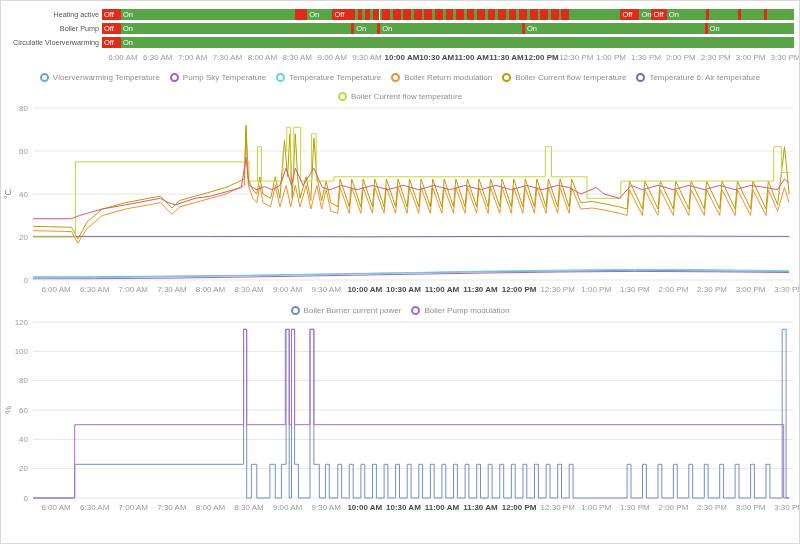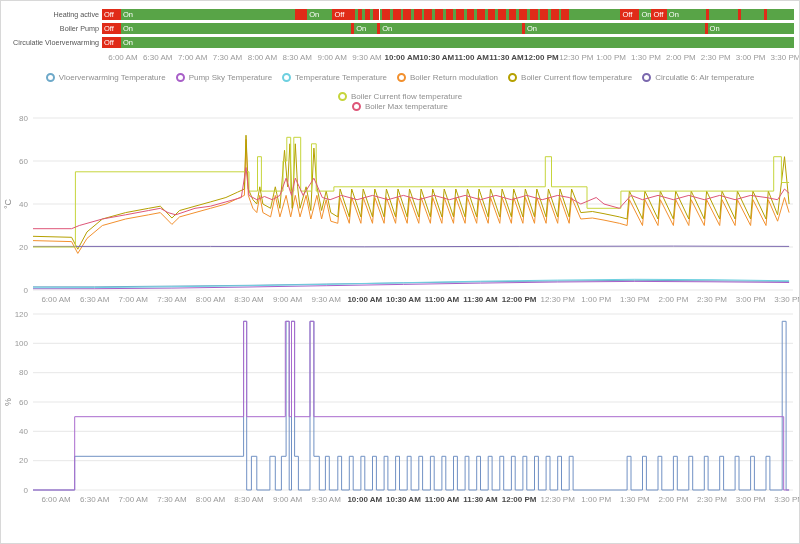--- a/index.html
+++ b/index.html
@@ -160,31 +160,25 @@
         <span class="legend-item">
           <span class="legend-dot" style="border-color: rgb(242, 144, 46);"></span>
           <span>Boiler Return modulation</span>
         </span>
         <span class="legend-item">
           <span class="legend-dot" style="border-color: rgb(181, 160, 0);"></span>
           <span>Boiler Current flow temperature</span>
         </span>
         <span class="legend-item">
           <span class="legend-dot" style="border-color: rgb(123, 104, 174);"></span>
-          <span>Circulatie 6: Air temperature</span>
+          <span>Temperature 6: Air temperature</span>
         </span>
         <span class="legend-item">
           <span class="legend-dot" style="border-color: rgb(198, 213, 60);"></span>
           <span>Boiler Current flow temperature</span>
-        </span>
-      </div>
-      <div class="legend-row">
-        <span class="legend-item">
-          <span class="legend-dot" style="border-color: rgb(222, 86, 120);"></span>
-          <span>Boiler Max temperature</span>
         </span>
       </div>
     </div>
 
   <svg id="temp-svg" width="800" height="196">
       <line x1="32" y1="178.0" x2="792" y2="178.0" stroke="#e7e7e7" stroke-width="1"></line>
       <line x1="32" y1="135.0" x2="792" y2="135.0" stroke="#e7e7e7" stroke-width="1"></line>
       <line x1="32" y1="92.0" x2="792" y2="92.0" stroke="#e7e7e7" stroke-width="1"></line>
       <line x1="32" y1="49.0" x2="792" y2="49.0" stroke="#e7e7e7" stroke-width="1"></line>
       <line x1="32" y1="6.0" x2="792" y2="6.0" stroke="#e7e7e7" stroke-width="1"></line>
@@ -217,20 +211,32 @@
       <polyline points="32.0,174.8 93.7,174.8 170.9,174.1 248.0,173.3 325.2,172.0 402.4,170.9 479.5,169.8 556.7,169.0 633.8,168.3 711.0,168.8 788.1,169.4" fill="none" stroke="#6ea9c9" stroke-width="1"></polyline>
       <polyline points="32.0,176.7 93.7,176.7 170.9,176.1 248.0,175.0 325.2,173.7 402.4,172.4 479.5,171.1 556.7,170.0 633.8,169.4 711.0,169.8 788.1,170.5" fill="none" stroke="#a85fc8" stroke-width="1"></polyline>
       <polyline points="32.0,175.8 93.7,175.6 170.9,174.8 248.0,173.7 325.2,172.4 402.4,170.7 479.5,169.2 556.7,168.1 633.8,167.3 711.0,167.7 788.1,168.8" fill="none" stroke="#6ed0e0" stroke-width="1"></polyline>
       <polyline points="32.0,128.6 70.6,129.6 76.8,141.4 86.0,126.4 101.4,113.5 124.6,107.0 147.7,102.8 159.3,100.6 164.7,106.0 170.9,112.4 178.6,104.9 194.0,100.6 209.5,96.3 224.9,92.0 236.5,86.6 243.4,83.4 245.0,27.5 247.3,83.4 251.9,96.3 255.8,100.6 258.8,83.4 261.9,100.6 269.6,104.9 274.3,83.4 278.9,104.9 285.1,83.4 289.7,104.9 294.3,83.4 299.0,104.9 305.1,83.4 309.8,107.0 315.9,83.4 320.6,107.0 325.2,87.7 329.8,109.2 336.8,111.3 339.1,85.5 348.3,111.3 350.7,85.5 359.9,111.3 362.2,85.5 371.5,111.3 373.8,85.5 383.1,111.3 385.4,85.5 394.6,111.3 397.0,85.5 406.2,111.3 408.5,85.5 417.8,111.3 420.1,85.5 429.4,111.3 431.7,85.5 440.9,111.3 443.2,85.5 452.5,111.3 454.8,85.5 464.1,111.3 466.4,85.5 475.7,111.3 478.0,85.5 487.2,111.3 489.5,85.5 498.8,111.3 501.1,85.5 510.4,111.3 512.7,85.5 521.9,111.3 524.3,85.5 533.5,111.3 535.8,85.5 545.1,111.3 547.4,85.5 556.7,111.3 559.0,85.5 568.2,111.3 570.6,85.5 579.8,107.0 591.4,106.0 603.0,108.1 618.4,111.3 626.1,113.5 628.4,87.7 641.5,113.5 643.9,87.7 657.0,113.5 659.3,87.7 672.4,113.5 674.7,87.7 687.8,113.5 690.2,87.7 703.3,113.5 705.6,87.7 718.7,113.5 721.0,87.7 734.1,113.5 736.4,87.7 749.6,113.5 751.9,87.7 765.0,113.5 767.3,87.7 776.6,109.2 783.5,85.5 788.1,100.6" fill="none" stroke="#f2902e" stroke-width="1"></polyline>
       <polyline points="32.0,124.3 70.6,125.3 76.8,137.2 86.0,119.9 101.4,107.0 124.6,100.6 147.7,96.3 159.3,94.2 164.7,99.5 170.9,106.0 178.6,98.5 194.0,94.2 209.5,89.9 224.9,85.5 236.5,80.2 243.4,77.0 245.0,23.2 247.3,77.0 251.9,87.7 255.8,92.0 258.8,74.8 261.9,92.0 269.6,96.3 274.3,74.8 278.9,96.3 283.5,38.3 286.6,74.8 288.9,31.8 291.2,96.3 294.3,31.8 296.6,74.8 299.0,96.3 305.1,74.8 309.8,98.5 312.9,36.1 315.9,74.8 320.6,98.5 325.2,79.1 329.8,100.6 336.8,104.9 339.1,77.0 348.3,104.9 350.7,77.0 359.9,104.9 362.2,77.0 371.5,104.9 373.8,77.0 383.1,104.9 385.4,77.0 394.6,104.9 397.0,77.0 406.2,104.9 408.5,77.0 417.8,104.9 420.1,77.0 429.4,104.9 431.7,77.0 440.9,104.9 443.2,77.0 452.5,104.9 454.8,77.0 464.1,104.9 466.4,77.0 475.7,104.9 478.0,77.0 487.2,104.9 489.5,77.0 498.8,104.9 501.1,77.0 510.4,104.9 512.7,77.0 521.9,104.9 524.3,77.0 533.5,104.9 535.8,77.0 545.1,104.9 547.4,77.0 556.7,104.9 559.0,77.0 568.2,104.9 570.6,77.0 579.8,100.6 591.4,99.5 603.0,101.7 618.4,104.9 626.1,107.0 628.4,79.1 641.5,107.0 643.9,79.1 657.0,107.0 659.3,79.1 672.4,107.0 674.7,79.1 687.8,107.0 690.2,79.1 703.3,107.0 705.6,79.1 718.7,107.0 721.0,79.1 734.1,107.0 736.4,79.1 749.6,107.0 751.9,79.1 765.0,107.0 767.3,79.1 776.6,102.8 783.5,44.7 788.1,92.0" fill="none" stroke="#b5a000" stroke-width="1"></polyline>
       <polyline points="32.0,134.4 209.5,134.4 363.8,134.8 518.1,134.4 672.4,134.1 788.1,134.4" fill="none" stroke="#7b68ae" stroke-width="1"></polyline>
       <polyline points="32.0,135.0 74.4,135.0 74.4,59.8 248.0,59.8 248.0,79.1 256.5,79.1 256.5,44.7 260.4,44.7 260.4,79.1 282.0,79.1 282.0,49.0 285.8,49.0 285.8,25.3 289.7,25.3 289.7,79.1 292.8,79.1 292.8,25.3 299.7,25.3 299.7,79.1 310.5,79.1 310.5,31.8 315.2,31.8 315.2,79.1 332.9,79.1 332.9,74.8 544.3,74.8 544.3,44.7 550.5,44.7 550.5,74.8 586.0,74.8 586.0,96.3 619.9,96.3 619.9,79.1 772.7,79.1 772.7,44.7 780.4,44.7 780.4,70.5 788.1,70.5" fill="none" stroke="#c6d53c" stroke-width="1"></polyline>
       <polyline points="32.0,116.7 70.6,116.7 78.3,113.5 101.4,107.0 124.6,102.8 147.7,98.5 159.3,96.3 167.0,100.6 174.7,102.8 194.0,96.3 209.5,94.2 224.9,89.9 240.3,85.5 245.0,55.5 248.0,83.4 255.8,87.7 263.5,84.5 271.2,87.7 278.9,83.4 285.1,66.2 290.5,83.4 294.3,66.2 302.1,83.4 312.9,66.2 321.3,85.5 329.1,87.7 340.6,83.4 356.1,87.7 371.5,83.4 386.9,87.7 402.4,83.4 417.8,87.7 433.2,83.4 448.6,87.7 464.1,83.4 479.5,87.7 494.9,83.4 510.4,87.7 525.8,83.4 541.2,87.7 556.7,83.4 568.2,85.5 579.8,92.0 595.2,85.5 603.0,92.0 618.4,96.3 630.0,83.4 641.5,87.7 657.0,83.4 672.4,87.7 687.8,83.4 703.3,87.7 718.7,83.4 734.1,87.7 749.6,83.4 765.0,85.5 776.6,87.7 783.5,77.0 788.1,81.3" fill="none" stroke="#de5678" stroke-width="1"></polyline>
     </svg>
 
+  <div class="legend" id="legend-power">
+      <div class="legend-row">
+        <span class="legend-item">
+          <span class="legend-dot" style="border-color: rgb(113, 145, 196);"></span>
+          <span>Boiler Burner current power</span>
+        </span>
+        <span class="legend-item">
+          <span class="legend-dot" style="border-color: rgb(169, 107, 206);"></span>
+          <span>Boiler Pump modulation</span>
+        </span>
+      </div>
+    </div>
 
   <svg id="power-svg" width="800" height="200">
       <line x1="32" y1="182.0" x2="792" y2="182.0" stroke="#e7e7e7" stroke-width="1"></line>
       <line x1="32" y1="152.7" x2="792" y2="152.7" stroke="#e7e7e7" stroke-width="1"></line>
       <line x1="32" y1="123.3" x2="792" y2="123.3" stroke="#e7e7e7" stroke-width="1"></line>
       <line x1="32" y1="94.0" x2="792" y2="94.0" stroke="#e7e7e7" stroke-width="1"></line>
       <line x1="32" y1="64.7" x2="792" y2="64.7" stroke="#e7e7e7" stroke-width="1"></line>
       <line x1="32" y1="35.3" x2="792" y2="35.3" stroke="#e7e7e7" stroke-width="1"></line>
       <line x1="32" y1="6.0" x2="792" y2="6.0" stroke="#e7e7e7" stroke-width="1"></line>
       <text x="27" y="184.5" font-size="8" fill="#9a9a9a" text-anchor="end" font-family="Liberation Sans, sans-serif">0</text>

